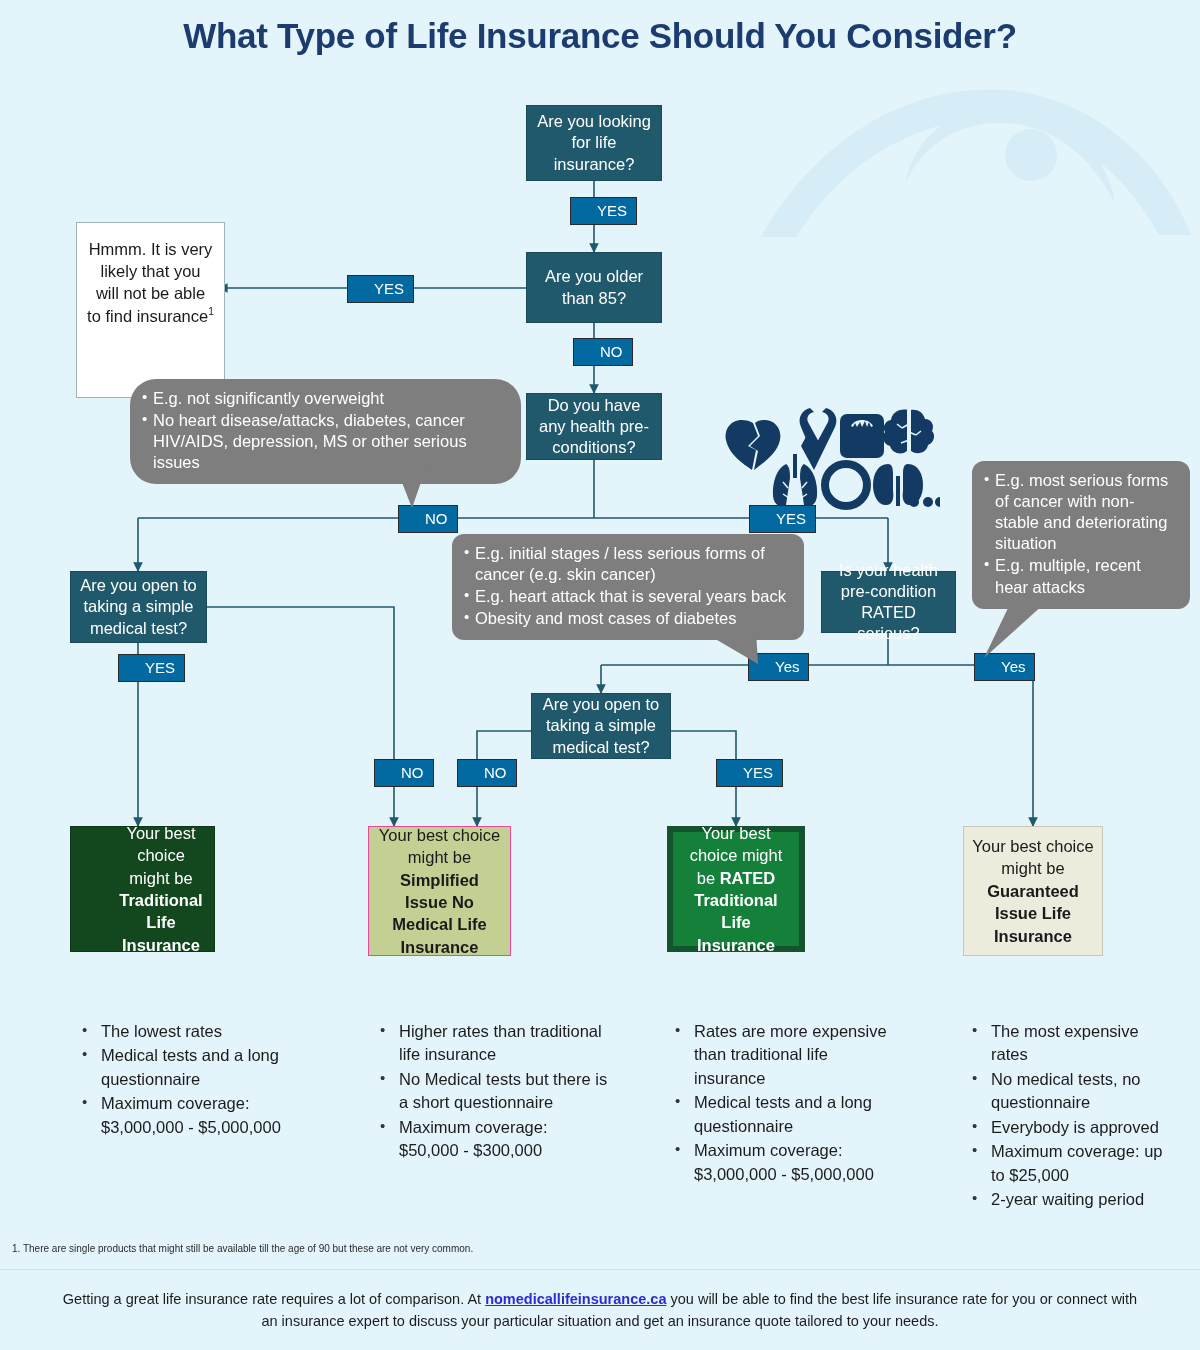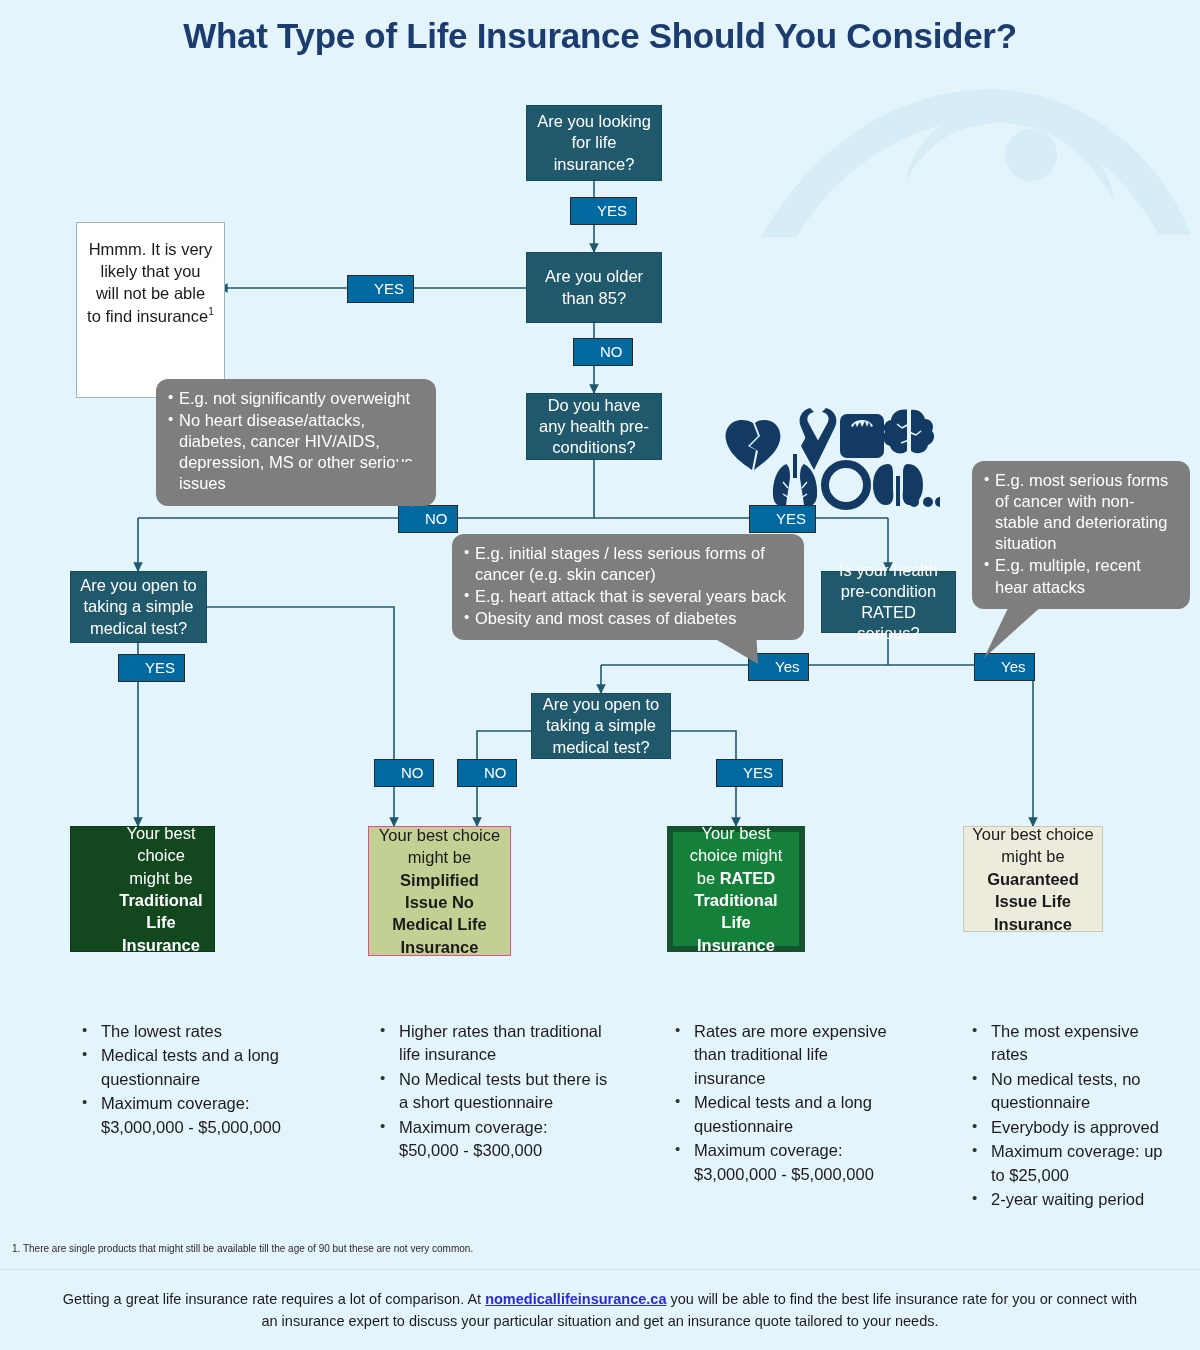--- a/index.html
+++ b/index.html
@@ -188,21 +188,21 @@
   <div class="chip" style="left:573px; top:338px;">NO</div>
   <div class="chip" style="left:398px; top:505px;">NO</div>
   <div class="chip" style="left:749px; top:505px;">YES</div>
   <div class="chip" style="left:118px; top:654px;">YES</div>
   <div class="chip" style="left:748px; top:653px;">Yes</div>
   <div class="chip" style="left:974px; top:653px;">Yes</div>
   <div class="chip" style="left:374px; top:759px;">NO</div>
   <div class="chip" style="left:457px; top:759px;">NO</div>
   <div class="chip" style="left:716px; top:759px;">YES</div>
 
-  <div class="callout" style="left:156px; top:379px; width:280px;">
+  <div class="callout" style="left:130px; top:379px; width:391px;border-radius:26px;">
     <ul>
       <li>E.g. not significantly overweight</li>
       <li>No heart disease/attacks, diabetes, cancer HIV/AIDS, depression, MS or other serious issues</li>
     </ul>
   </div>
   <svg class="tail" style="left:392px; top:462px; width:40px; height:48px;">
     <path d="M2 0 L36 0 L20 46 Z" fill="#7e7e7e"></path>
   </svg>
 
   <div class="callout" style="left:452px; top:534px; width:352px;">
@@ -293,21 +293,21 @@
     </div>
   </div>
 
   <div class="result res-green" style="left:667px; top:826px; width:138px; height:126px;">
     <div>
       <span>Your best choice might be</span>
       <b>RATED Traditional Life Insurance</b>
     </div>
   </div>
 
-  <div class="result res-cream" style="left:963px; top:826px; width:140px; height:106px;">
+  <div class="result res-cream" style="left:963px; top:826px; width:140px; height:130px;">
     <div>
       <span>Your best choice might be</span>
       <b>Guaranteed Issue Life Insurance</b>
     </div>
   </div>
 
   <div class="blist" style="left:62px; top:1006px; width:275px;">
     <ul>
       <li>The lowest rates</li>
       <li>Medical tests and a long questionnaire</li>

